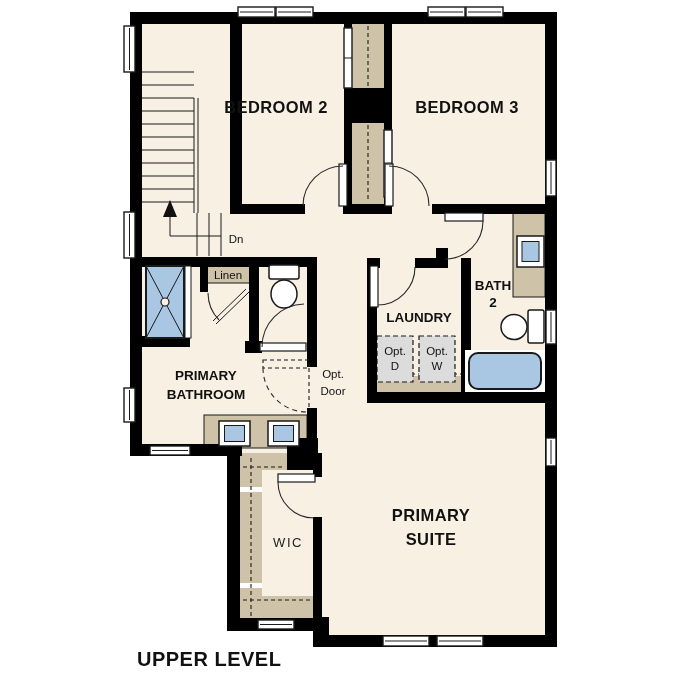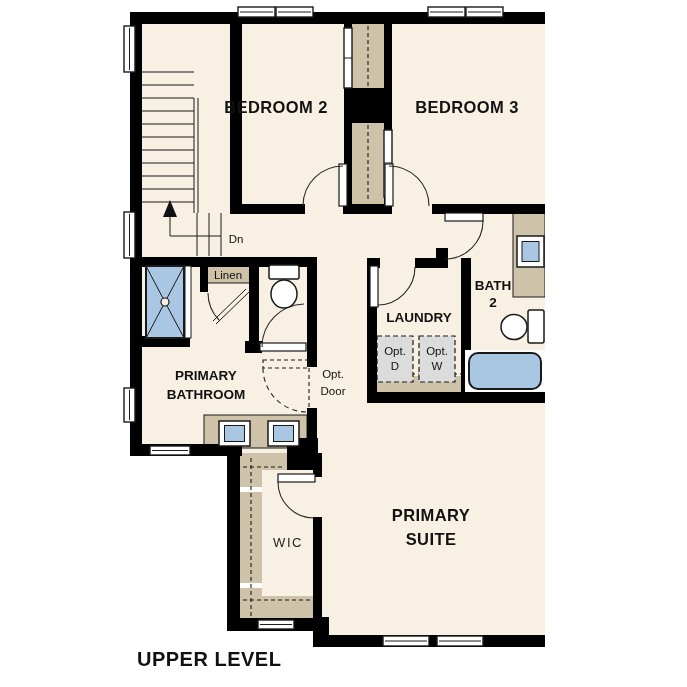--- a/index.html
+++ b/index.html
@@ -1,16 +1,16 @@
 <!DOCTYPE html>
 <html style="--bg: #ffffff; --floor: #f8f0e3; --wall: #000000; --case: #cec2a8; --blue: #a9c6e3; --appl: #dcdcdc;"><head>
 <meta charset="utf-8">
 <style>
   html,body{margin:0;padding:0;background:#fff;}
-  .canvas{position:relative;width:545px;height:687px;background:var(--bg,#fff);overflow:hidden;}
+  .canvas{position:relative;width:687px;height:687px;background:var(--bg,#fff);overflow:hidden;}
   svg{display:block;}
   .wall{fill:var(--wall,#000);}
   .floor{fill:var(--floor,#f8f0e3);}
   .case{fill:var(--case,#cec2a8);stroke:#1a1a1a;stroke-width:1;}
   .case-nostroke{fill:var(--case,#cec2a8);}
   .blue{fill:var(--blue,#a9c6e3);}
   .winrect{fill:#fff;stroke:#1a1a1a;stroke-width:1.4;}
   .leaf{fill:#fff;stroke:#1a1a1a;stroke-width:1.2;}
   .arc{fill:none;stroke:#2b2b2b;stroke-width:1.1;}
   .thin{stroke:#1a1a1a;stroke-width:1;fill:none;}

